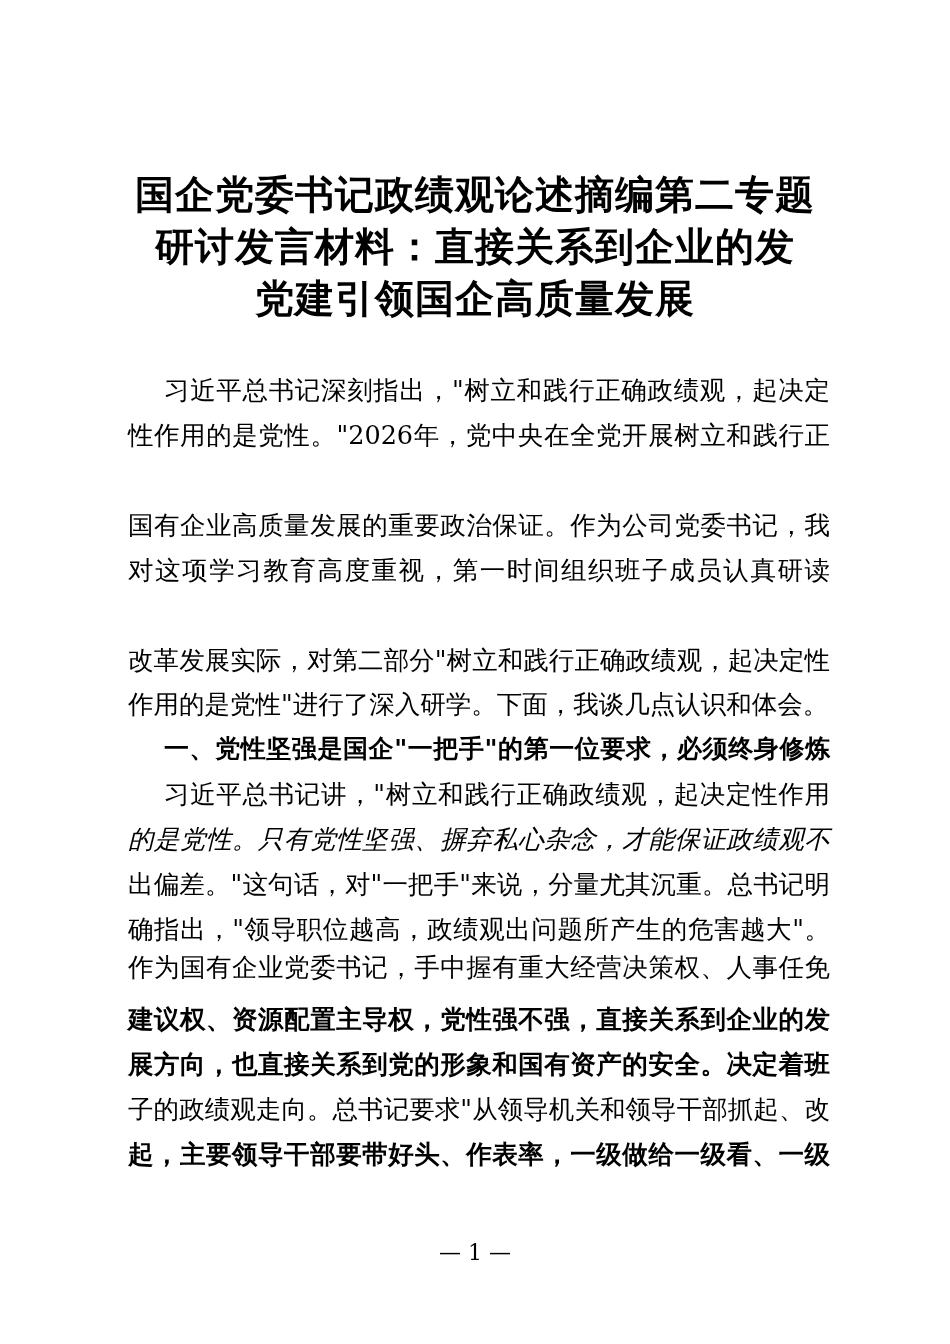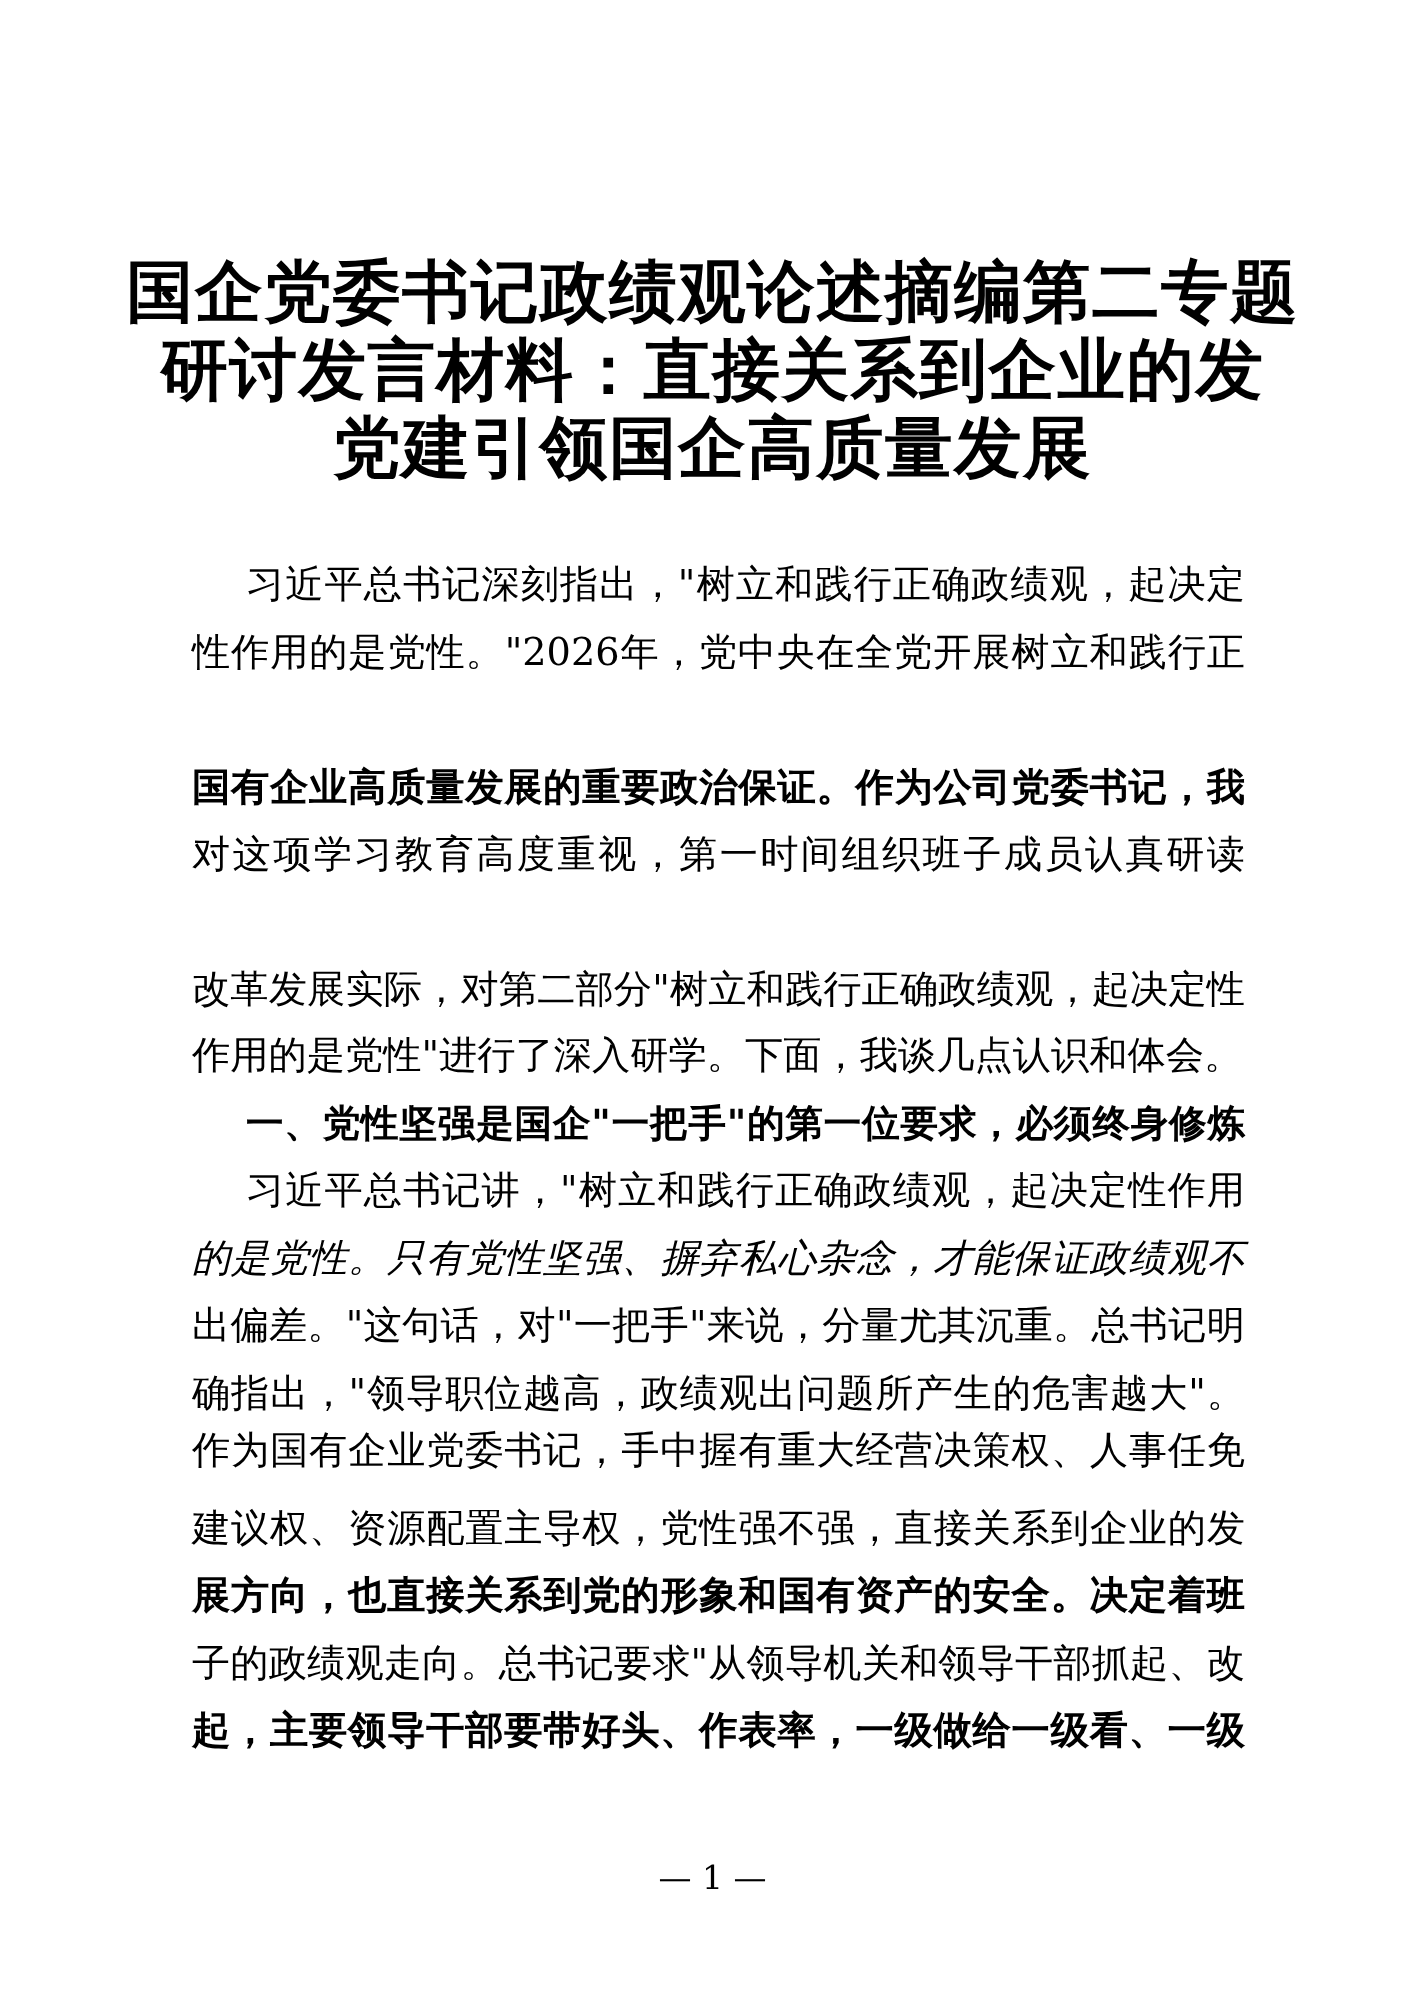--- a/index.html
+++ b/index.html
@@ -1,21 +1,21 @@
 <!DOCTYPE html>
 <html><head>
 <meta charset="utf-8">
 <style>
   html, body { margin: 0; padding: 0; background: #ffffff; }
   body { width: 950px; height: 1344px; position: relative; overflow: hidden; color: #000; }
   .page { position: absolute; left: 0; top: 0; width: 950px; height: 1344px; background: #fff; }
   .title-line {
     position: absolute; left: 0; width: 950px; text-align: center;
     font-family: "DejaVu Sans", sans-serif; font-weight: bold;
-    font-size: 45px; line-height: 50px; letter-spacing: 1px; white-space: nowrap;
+    font-size: 39px; line-height: 50px; letter-spacing: 1px; white-space: nowrap;
   }
   .body-line {
     position: absolute; left: 128px; width: 702px;
     font-family: "DejaVu Serif", serif;
     font-size: 25.5px; line-height: 30px; white-space: nowrap;
     text-align: justify; text-align-last: justify;
   }
   .body-line.last { text-align-last: left; }
   .body-line.indent { padding-left: 36px; width: 666px; }
   .heading-line {
@@ -33,31 +33,31 @@
 <body>
 
 <div class="page">
 
   <div class="title-line" style="top:170px;">国企党委书记政绩观论述摘编第二专题</div>
   <div class="title-line" style="top:222px;">研讨发言材料：直接关系到企业的发</div>
   <div class="title-line" style="top:274px;">党建引领国企高质量发展</div>
 
   <div class="body-line indent" style="top:375px;">习近平总书记深刻指出，"树立和践行正确政绩观，起决定</div>
   <div class="body-line" style="top:420px;">性作用的是党性。"2026年，党中央在全党开展树立和践行正</div>
-  <div class="body-line" style="top:510px;font-weight:bold;">国有企业高质量发展的重要政治保证。作为公司党委书记，我</div>
+  <div class="body-line" style="top:510px;">国有企业高质量发展的重要政治保证。作为公司党委书记，我</div>
   <div class="body-line" style="top:555px;">对这项学习教育高度重视，第一时间组织班子成员认真研读</div>
   <div class="body-line" style="top:645px;">改革发展实际，对第二部分"树立和践行正确政绩观，起决定性</div>
   <div class="body-line last" style="top:689px;">作用的是党性"进行了深入研学。下面，我谈几点认识和体会。</div>
 
   <div class="heading-line" style="top:734px;">一、党性坚强是国企"一把手"的第一位要求，必须终身修炼</div>
 
   <div class="body-line indent" style="top:779px;">习近平总书记讲，"树立和践行正确政绩观，起决定性作用</div>
   <div class="body-line" style="top:824px;font-style:italic;">的是党性。只有党性坚强、摒弃私心杂念，才能保证政绩观不</div>
   <div class="body-line" style="top:869px;">出偏差。"这句话，对"一把手"来说，分量尤其沉重。总书记明</div>
   <div class="body-line" style="top:914px;">确指出，"领导职位越高，政绩观出问题所产生的危害越大"。</div>
   <div class="body-line" style="top:952px;">作为国有企业党委书记，手中握有重大经营决策权、人事任免</div>
-  <div class="body-line" style="top:1004px;">建议权、资源配置主导权，党性强不强，直接关系到企业的发</div>
+  <div class="body-line" style="top:1004px;font-weight:bold;">建议权、资源配置主导权，党性强不强，直接关系到企业的发</div>
   <div class="body-line" style="top:1049px;font-weight:bold;">展方向，也直接关系到党的形象和国有资产的安全。决定着班</div>
   <div class="body-line" style="top:1094px;">子的政绩观走向。总书记要求"从领导机关和领导干部抓起、改</div>
   <div class="body-line" style="top:1139px;font-weight:bold;">起，主要领导干部要带好头、作表率，一级做给一级看、一级</div>
 
   <div class="page-number">— 1 —</div>
 </div>
 
 </body></html>

